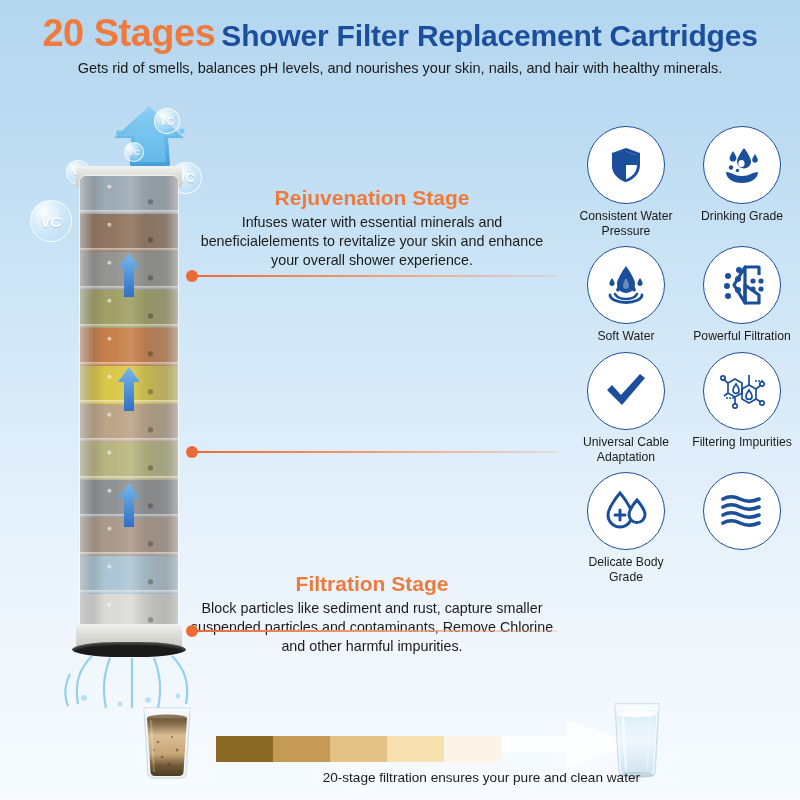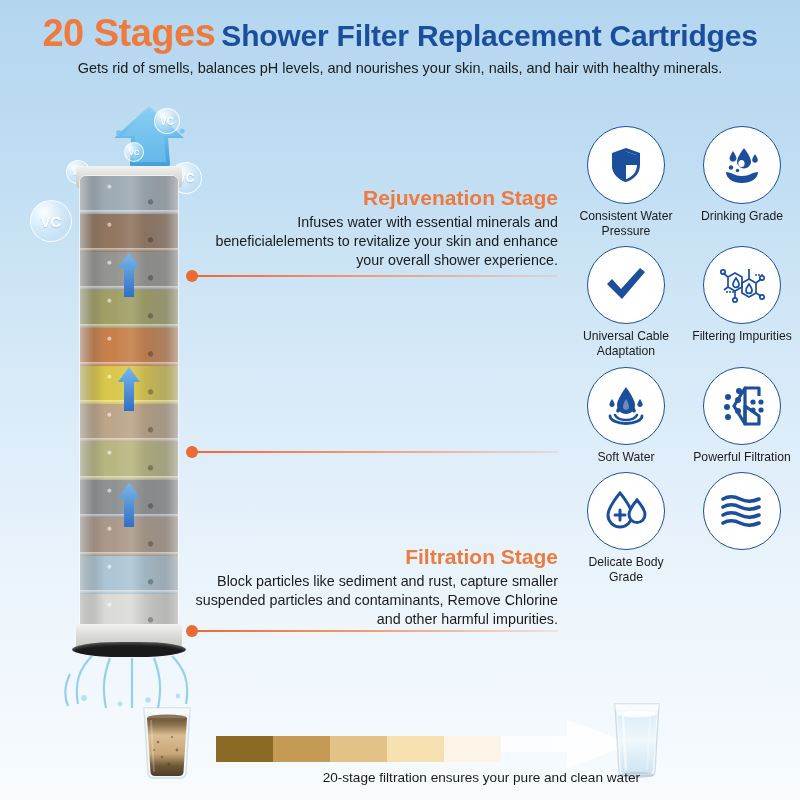--- a/index.html
+++ b/index.html
@@ -66,21 +66,21 @@
     pointer-events:none;border-radius:6px;
     background:linear-gradient(90deg,rgba(255,255,255,.55) 0%,rgba(255,255,255,.10) 14%,rgba(255,255,255,0) 36%,rgba(255,255,255,0) 66%,rgba(255,255,255,.22) 88%,rgba(255,255,255,.55) 100%);
   }
   .uarrow{
     position:absolute;left:50%;transform:translateX(-50%);
     width:24px;height:46px;
   }
   .water-burst{position:absolute;left:4px;top:548px;width:140px;height:60px;opacity:.85;}
 
   
-  .stage-block{position:absolute;width:372px;text-align:right;}
+  .stage-block{position:absolute;width:372px;text-align:center;}
   .stage-title{
     font-size:21px;font-weight:bold;color:#ef7a3d;margin:0 0 4px 0;line-height:1.1;
   }
   .stage-body{font-size:14.3px;color:#1b1b1b;line-height:1.32;}
   .connector{position:absolute;height:12px;width:372px;}
   .conn-line{
     position:absolute;left:10px;top:5px;height:2px;width:362px;
     background:linear-gradient(90deg,#ec6a34 0%,#f09a6d 45%,rgba(240,170,140,.25) 100%);
   }
   .conn-dot{
@@ -234,21 +234,21 @@
     <div class="conn-dot"></div>
   </div>
 
   <div class="stage-block" style="left:186px;top:360px;">
   </div>
   <div class="connector" style="left:186px;top:446px;">
     <div class="conn-line"></div>
     <div class="conn-dot"></div>
   </div>
 
-  <div class="stage-block" style="left:186px;top:545px;">
+  <div class="stage-block" style="left:186px;top:572px;">
     <div class="stage-title">Filtration Stage</div>
     <div class="stage-body">Block particles like sediment and rust, capture smaller suspended particles and contaminants, Remove Chlorine and other harmful impurities.</div>
   </div>
   <div class="connector" style="left:186px;top:625px;">
     <div class="conn-line"></div>
     <div class="conn-dot"></div>
   </div>
 
   <div class="features">
 
@@ -271,20 +271,60 @@
             <path d="M24 3 C24 3 31 12 31 16.6 C31 20.4 27.9 23.4 24 23.4 C20.1 23.4 17 20.4 17 16.6 C17 12 24 3 24 3 Z" fill="#1b4f9c"></path>
             <ellipse cx="21.5" cy="18.5" rx="3.1" ry="3.6" fill="#ffffff"></ellipse>
             <path d="M13 6 C13 6 16.4 11 16.4 13.2 C16.4 15.1 14.9 16.6 13 16.6 C11.1 16.6 9.6 15.1 9.6 13.2 C9.6 11 13 6 13 6 Z" fill="#1b4f9c"></path>
             <path d="M35 9 C35 9 37.8 13.2 37.8 15 C37.8 16.6 36.6 17.8 35 17.8 C33.4 17.8 32.2 16.6 32.2 15 C32.2 13.2 35 9 35 9 Z" fill="#1b4f9c"></path>
             <circle cx="11" cy="22.5" r="2.2" fill="#1b4f9c"></circle>
             <circle cx="17.5" cy="25.5" r="1.7" fill="#1b4f9c"></circle>
             <path d="M6 27 C12 27 14 31 22 31 C30 31 32 27 38 27 C38 33.5 31 38 22 38 C13 38 6 33.5 6 27 Z" fill="#1b4f9c"></path>
           </svg>
         </div>
         <div class="flabel">Drinking Grade</div>
+      </div>
+    </div>
+
+    <div class="frow">
+      <div class="fcell">
+        <div class="fcircle">
+          <svg width="44" height="42" viewBox="0 0 44 42">
+            <path d="M22 2 C22 2 31 14 31 20 C31 25 27 29 22 29 C17 29 13 25 13 20 C13 14 22 2 22 2 Z" fill="#1b4f9c"></path>
+            <path d="M19 22 C19 18.5 22 14 22 14 C22 14 25 18.5 25 22 C25 23.6 23.7 25 22 25 C20.3 25 19 23.6 19 22 Z" fill="#ffffff" opacity=".35"></path>
+            <path d="M8 14 C8 14 10.6 17.8 10.6 19.5 C10.6 20.9 9.4 22 8 22 C6.6 22 5.4 20.9 5.4 19.5 C5.4 17.8 8 14 8 14 Z" fill="#1b4f9c"></path>
+            <path d="M36 14 C36 14 38.6 17.8 38.6 19.5 C38.6 20.9 37.4 22 36 22 C34.6 22 33.4 20.9 33.4 19.5 C33.4 17.8 36 14 36 14 Z" fill="#1b4f9c"></path>
+            <path d="M14 22 C14 22 15.8 24.6 15.8 25.8 C15.8 26.8 15 27.6 14 27.6 C13 27.6 12.2 26.8 12.2 25.8 C12.2 24.6 14 22 14 22 Z" fill="#1b4f9c"></path>
+            <path d="M30 22 C30 22 31.8 24.6 31.8 25.8 C31.8 26.8 31 27.6 30 27.6 C29 27.6 28.2 26.8 28.2 25.8 C28.2 24.6 30 22 30 22 Z" fill="#1b4f9c"></path>
+            <path d="M6 31 C6 35 13 38.5 22 38.5 C31 38.5 38 35 38 31" fill="none" stroke="#1b4f9c" stroke-width="2.8" stroke-linecap="round"></path>
+            <path d="M11 30 C12.5 33 16.8 35 22 35 C27.2 35 31.5 33 33 30" fill="none" stroke="#1b4f9c" stroke-width="2.6" stroke-linecap="round"></path>
+          </svg>
+        </div>
+        <div class="flabel">Soft Water</div>
+      </div>
+
+      <div class="fcell">
+        <div class="fcircle">
+          <svg width="46" height="42" viewBox="0 0 46 42">
+            <path d="M26 3 L40 3 L40 11 M40 31 L40 39 L26 39 L26 21 Z" fill="none" stroke="#1b4f9c" stroke-width="3.2" stroke-linejoin="round"></path>
+            <path d="M26 3 L26 39 L15 21 Z" fill="none" stroke="#1b4f9c" stroke-width="3.2" stroke-linejoin="round"></path>
+            <g fill="#1b4f9c">
+              <circle cx="20" cy="6" r="3"></circle>
+                <circle cx="9" cy="12" r="3"></circle>
+              <circle cx="19" cy="15" r="3"></circle>
+                <circle cx="8" cy="22" r="3"></circle>
+              <circle cx="19" cy="26" r="3"></circle>
+                <circle cx="9" cy="32" r="3"></circle>
+              <circle cx="34" cy="17" r="2.6"></circle>
+                <circle cx="42" cy="17" r="2.6"></circle>
+              <circle cx="34" cy="25" r="2.6"></circle>
+                <circle cx="42" cy="25" r="2.6"></circle>
+            </g>
+          </svg>
+        </div>
+        <div class="flabel">Powerful Filtration</div>
       </div>
     </div>
 
     <div class="frow">
       <div class="fcell">
         <div class="fcircle">
           <svg width="44" height="40" viewBox="0 0 44 40">
             <path d="M3 19 L8 14 L17 24 L36 3 L41 7 L18 34 Z" fill="#1b4f9c"></path>
           </svg>
         </div>
@@ -320,60 +360,20 @@
             </g>
           </svg>
         </div>
         <div class="flabel">Filtering Impurities</div>
       </div>
     </div>
 
     <div class="frow">
       <div class="fcell">
         <div class="fcircle">
-          <svg width="44" height="42" viewBox="0 0 44 42">
-            <path d="M22 2 C22 2 31 14 31 20 C31 25 27 29 22 29 C17 29 13 25 13 20 C13 14 22 2 22 2 Z" fill="#1b4f9c"></path>
-            <path d="M19 22 C19 18.5 22 14 22 14 C22 14 25 18.5 25 22 C25 23.6 23.7 25 22 25 C20.3 25 19 23.6 19 22 Z" fill="#ffffff" opacity=".35"></path>
-            <path d="M8 14 C8 14 10.6 17.8 10.6 19.5 C10.6 20.9 9.4 22 8 22 C6.6 22 5.4 20.9 5.4 19.5 C5.4 17.8 8 14 8 14 Z" fill="#1b4f9c"></path>
-            <path d="M36 14 C36 14 38.6 17.8 38.6 19.5 C38.6 20.9 37.4 22 36 22 C34.6 22 33.4 20.9 33.4 19.5 C33.4 17.8 36 14 36 14 Z" fill="#1b4f9c"></path>
-            <path d="M14 22 C14 22 15.8 24.6 15.8 25.8 C15.8 26.8 15 27.6 14 27.6 C13 27.6 12.2 26.8 12.2 25.8 C12.2 24.6 14 22 14 22 Z" fill="#1b4f9c"></path>
-            <path d="M30 22 C30 22 31.8 24.6 31.8 25.8 C31.8 26.8 31 27.6 30 27.6 C29 27.6 28.2 26.8 28.2 25.8 C28.2 24.6 30 22 30 22 Z" fill="#1b4f9c"></path>
-            <path d="M6 31 C6 35 13 38.5 22 38.5 C31 38.5 38 35 38 31" fill="none" stroke="#1b4f9c" stroke-width="2.8" stroke-linecap="round"></path>
-            <path d="M11 30 C12.5 33 16.8 35 22 35 C27.2 35 31.5 33 33 30" fill="none" stroke="#1b4f9c" stroke-width="2.6" stroke-linecap="round"></path>
-          </svg>
-        </div>
-        <div class="flabel">Soft Water</div>
-      </div>
-
-      <div class="fcell">
-        <div class="fcircle">
-          <svg width="46" height="42" viewBox="0 0 46 42">
-            <path d="M26 3 L40 3 L40 11 M40 31 L40 39 L26 39 L26 21 Z" fill="none" stroke="#1b4f9c" stroke-width="3.2" stroke-linejoin="round"></path>
-            <path d="M26 3 L26 39 L15 21 Z" fill="none" stroke="#1b4f9c" stroke-width="3.2" stroke-linejoin="round"></path>
-            <g fill="#1b4f9c">
-              <circle cx="20" cy="6" r="3"></circle>
-                <circle cx="9" cy="12" r="3"></circle>
-              <circle cx="19" cy="15" r="3"></circle>
-                <circle cx="8" cy="22" r="3"></circle>
-              <circle cx="19" cy="26" r="3"></circle>
-                <circle cx="9" cy="32" r="3"></circle>
-              <circle cx="34" cy="17" r="2.6"></circle>
-                <circle cx="42" cy="17" r="2.6"></circle>
-              <circle cx="34" cy="25" r="2.6"></circle>
-                <circle cx="42" cy="25" r="2.6"></circle>
-            </g>
-          </svg>
-        </div>
-        <div class="flabel">Powerful Filtration</div>
-      </div>
-    </div>
-
-    <div class="frow">
-      <div class="fcell">
-        <div class="fcircle">
           <svg width="46" height="42" viewBox="0 0 46 42">
             <path d="M17 3 C17 3 29 17 29 25 C29 31.6 23.6 37 17 37 C10.4 37 5 31.6 5 25 C5 17 17 3 17 3 Z" fill="none" stroke="#1b4f9c" stroke-width="3"></path>
             <path d="M17 20 L17 30 M12 25 L22 25" stroke="#1b4f9c" stroke-width="3" stroke-linecap="round"></path>
             <path d="M34 10 C34 10 42 19.4 42 24.6 C42 29 38.4 32.6 34 32.6 C29.6 32.6 26 29 26 24.6 C26 19.4 34 10 34 10 Z" fill="#ffffff" stroke="#1b4f9c" stroke-width="3"></path>
           </svg>
         </div>
         <div class="flabel">Delicate Body Grade</div>
       </div>
 
       <div class="fcell">

